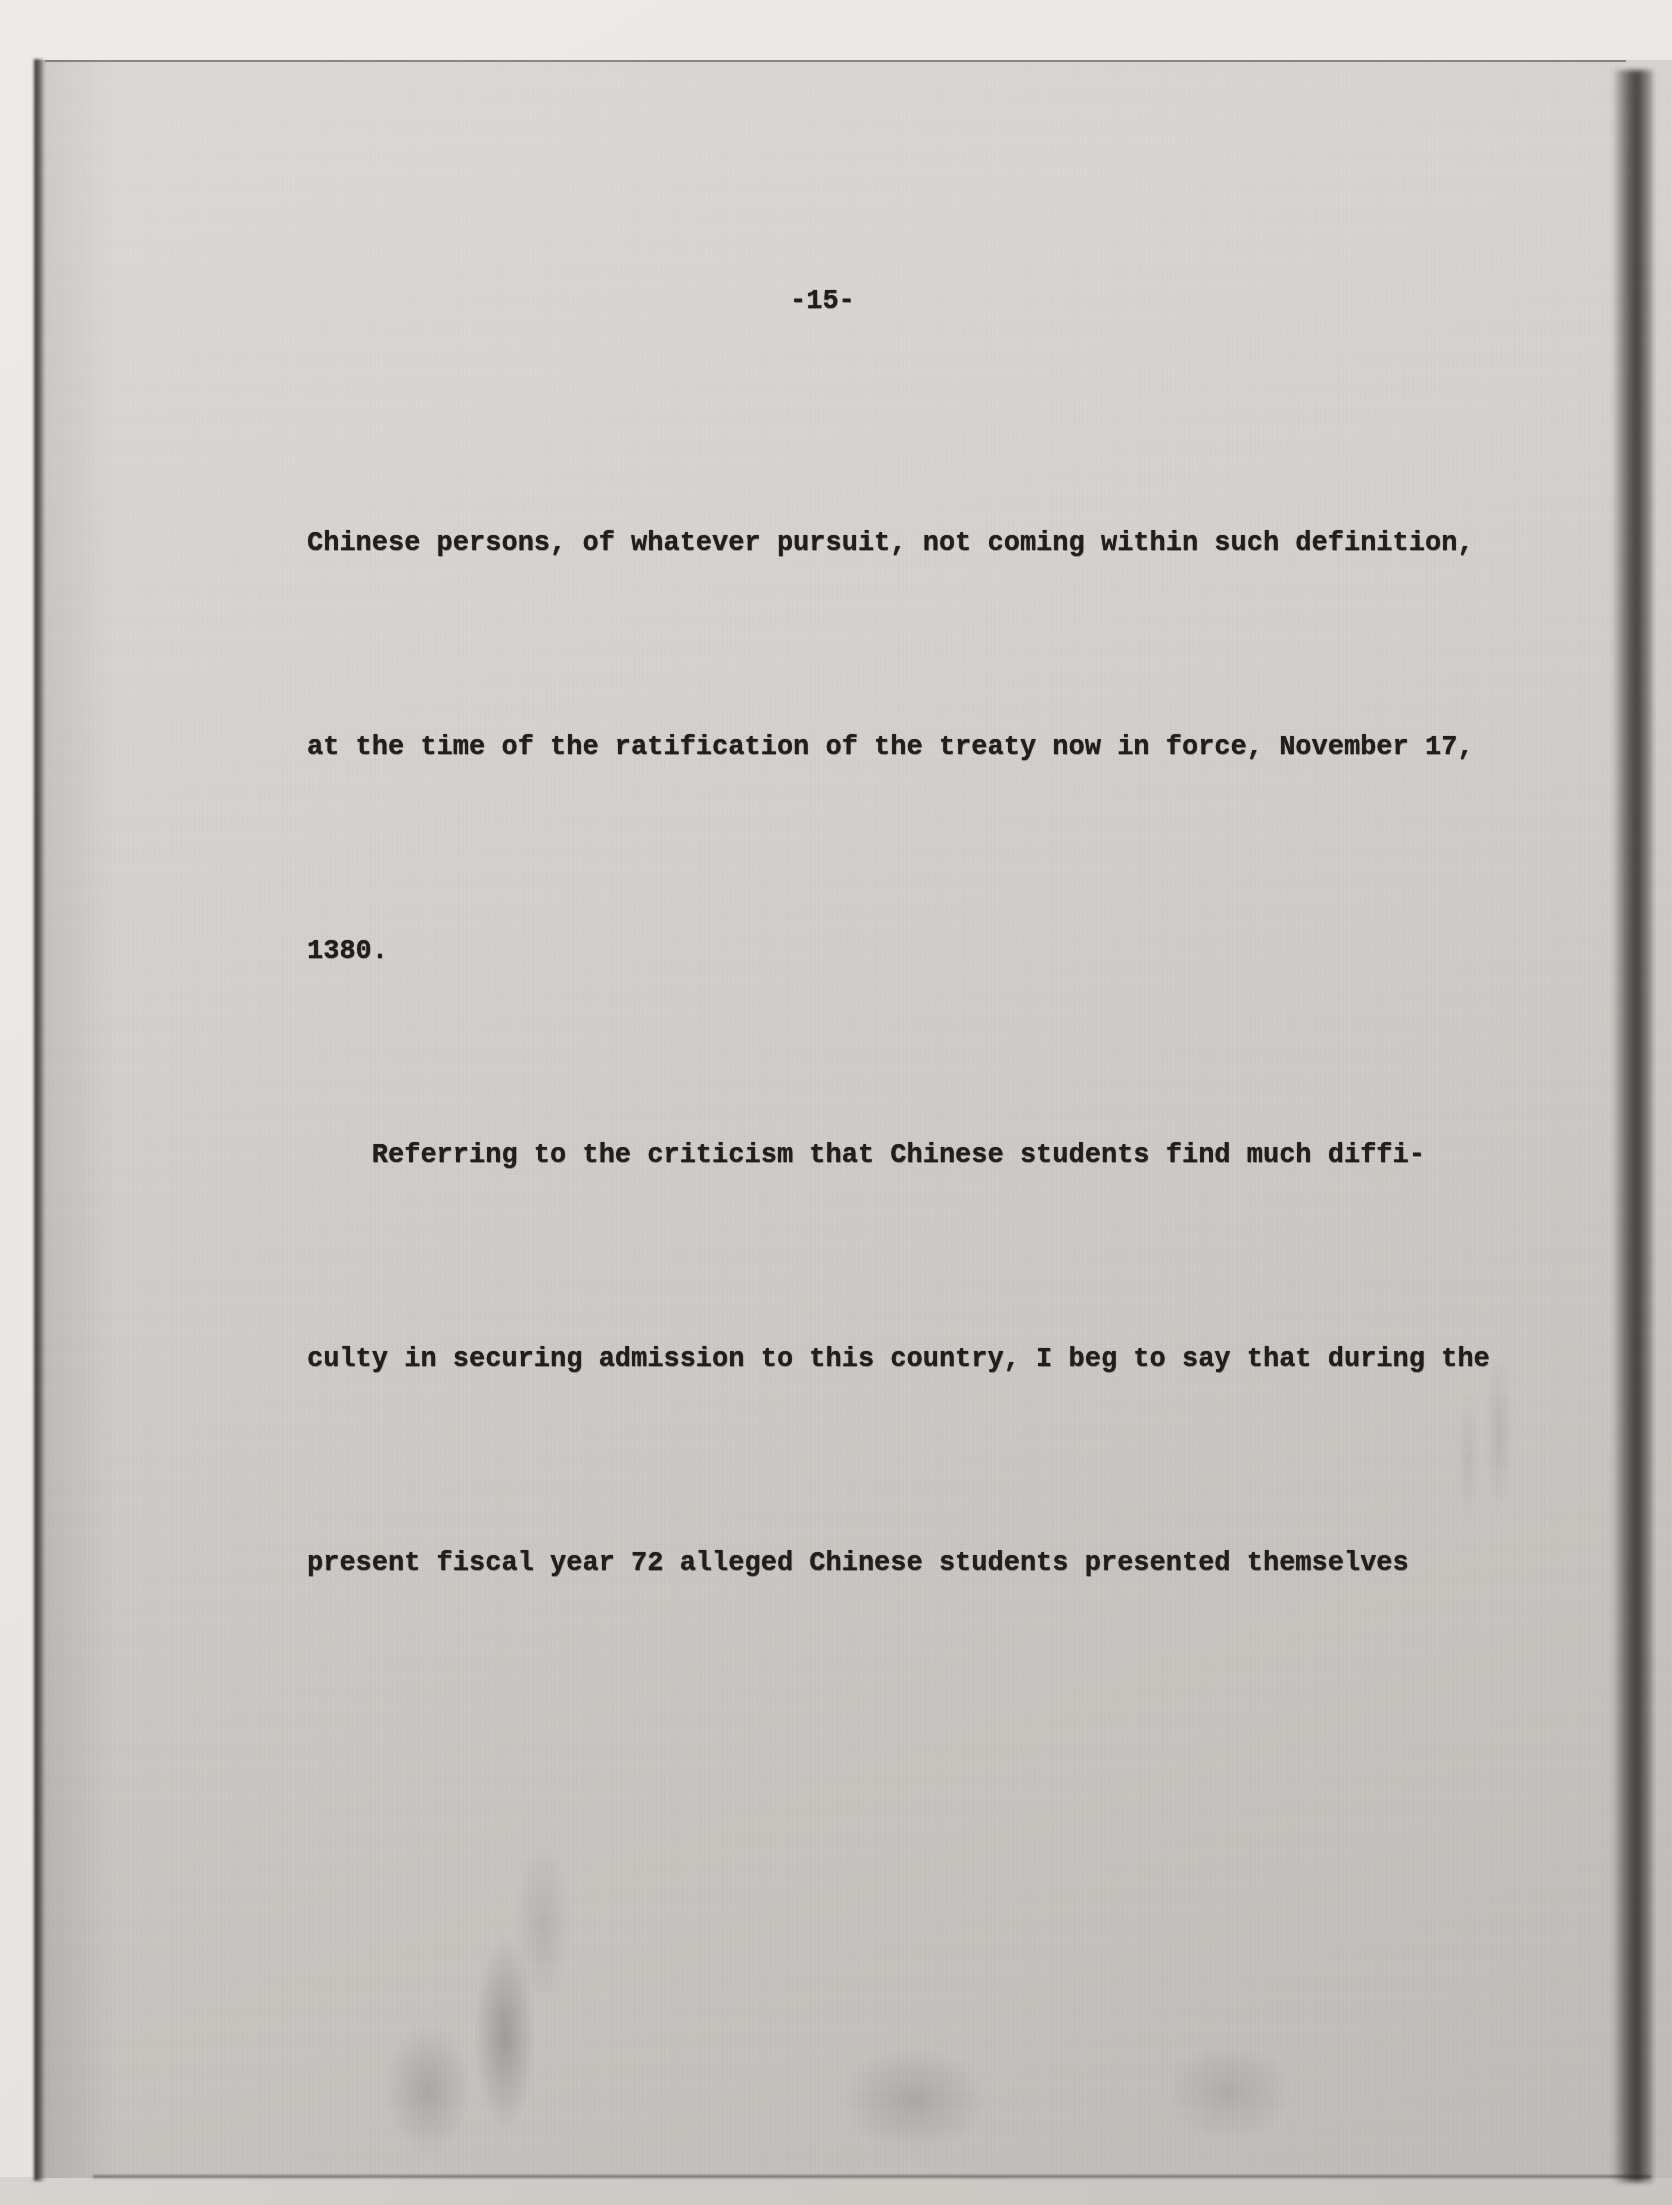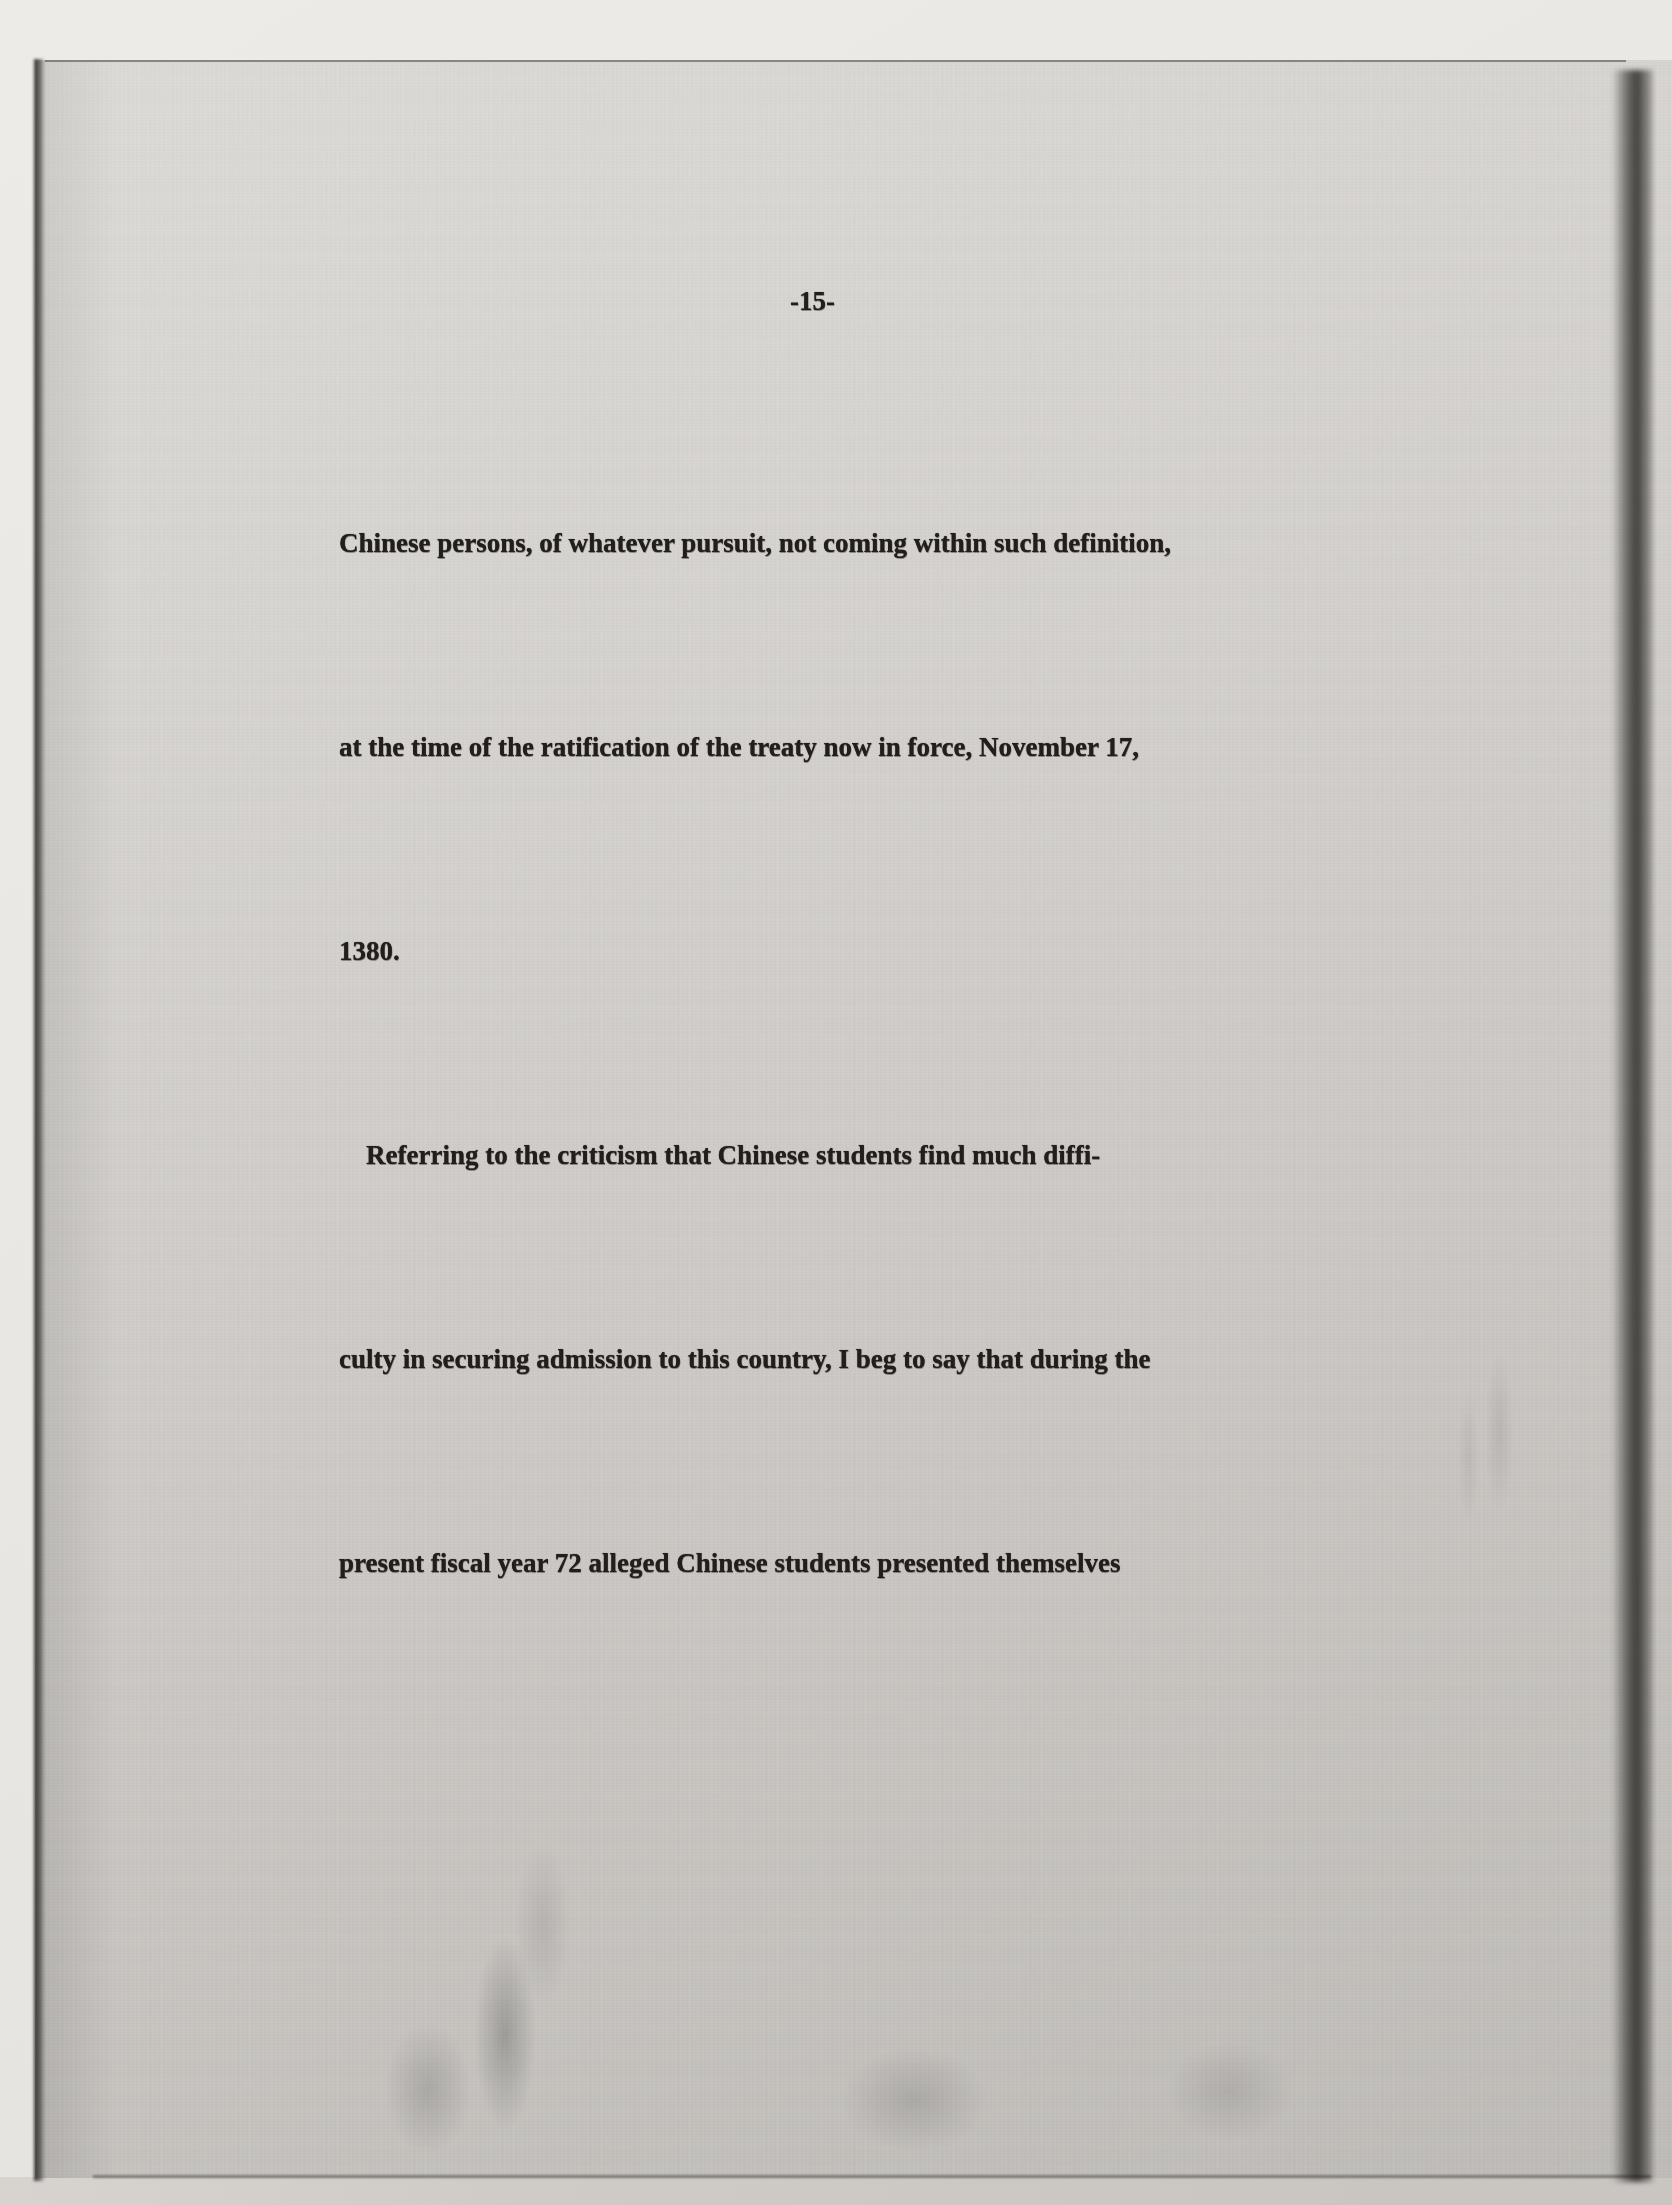--- a/index.html
+++ b/index.html
@@ -6,21 +6,21 @@
     margin: 0;
     padding: 0;
     background: #b0aeaa;
   }
   #scan {
     position: relative;
     width: 1673px;
     height: 2205px;
     overflow: hidden;
     background: linear-gradient(150deg, #ecebe7 0%, #e9e7e3 45%, #e2e0dc 100%);
-    font-family: Liberation Serif, serif;
+    font-family: Liberation Mono, monospace;
   }
   
   #below-strip {
     position: absolute;
     left: 0; right: 0;
     top: 2177px; height: 28px;
     background: linear-gradient(90deg, #d7d4d0, #cfccc8 30%, #c9c6c2 85%);
   }
   
   #paper {
@@ -86,21 +86,21 @@
     left: 272px; top: 219px;
     padding-left: 483px;
     color: #211e1b;
     font-size: 27px;
     font-weight: 700;
     line-height: 44px;
     white-space: pre;
     text-shadow: 0 0 0.9px rgba(28,24,20,0.8), 0.4px 0.6px 0.6px rgba(28,24,20,0.35);
     filter: blur(0.3px);
   }
-  .line { height: 68px; margin-left: 32px; }
+  .line { height: 68px; }
 </style>
 </head>
 <body>
 
 <div id="scan">
   <div id="below-strip"></div>
 
   <div id="paper">
     <div id="edge-left" class="edge"></div>
     <div id="edge-top" class="edge"></div>

